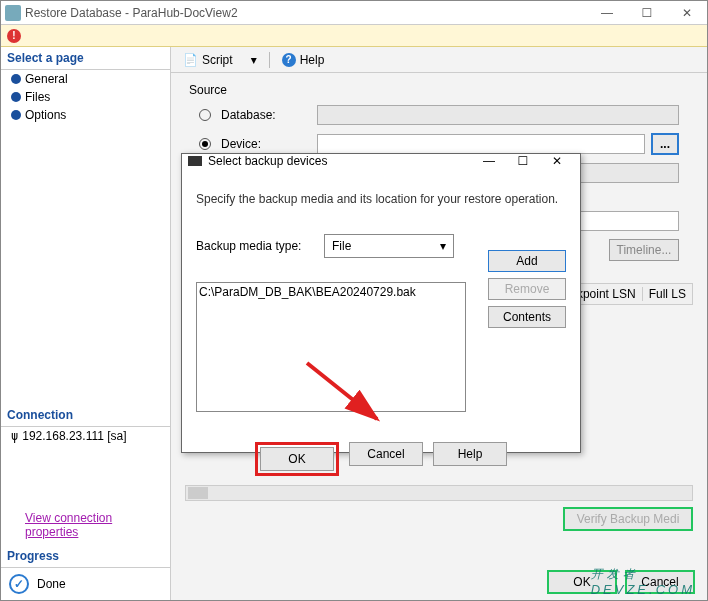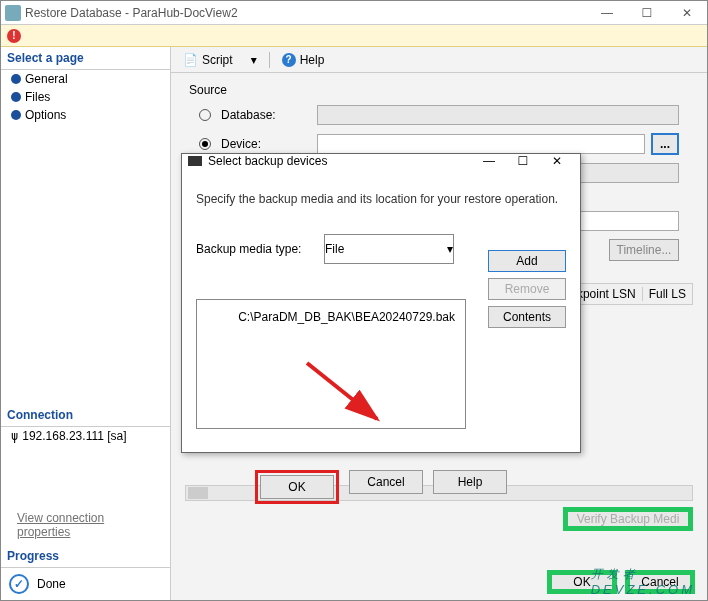--- a/index.html
+++ b/index.html
@@ -8,21 +8,21 @@
 .titlebar .ico { width:16px; height:16px; margin:0 4px; display:inline-block; background:#7ab; border-radius:2px;}
 .titlebar .title { flex:1; color:#555;}
 .titlebar .btn { width:40px; text-align:center; color:#555; cursor:pointer;}
 .warnbar { background:#fff7d6; height:22px; display:flex; align-items:center; border-bottom:1px solid #e0d080; }
 .warnbar .wicon { width:14px;height:14px;border-radius:50%;background:#d33;margin:0 6px;display:flex;align-items:center;justify-content:center;color:#fff;font-weight:bold;font-size:10px;}
 .body { display:flex; height:calc(100% - 46px); }
 .leftpane { width:170px; background:#fff; border-right:1px solid #ccc; display:flex; flex-direction:column; }
 .leftpane .hdr { font-weight:bold; padding:4px 6px; border-bottom:1px solid #ccc; color:#1a4f9c;}
 .leftpane .item { padding:2px 10px; display:flex; align-items:center; gap:4px; cursor:pointer;}
 .leftpane .item .pin{width:10px;height:10px;border-radius:50%;background:#1a4f9c;display:inline-block;}
-.leftpane .link { color:#737373; text-decoration:underline; padding:6px 16px; cursor:pointer;}
+.leftpane .link { color:#a21caf; text-decoration:underline; padding:6px 24px; cursor:pointer;}
 .leftpane .progressrow{display:flex;align-items:center;gap:8px;padding:6px 8px;}
 .leftpane .progressrow .circ{width:20px;height:20px;border:2px solid #2a7ad0;border-radius:50%;display:flex;align-items:center;justify-content:center;color:#2a7ad0;font-weight:bold;}
 .rightpane { flex:1; background:#f3f3f3; position:relative;}
 .toolbar { height:26px; display:flex; align-items:center; gap:6px; padding:0 6px; border-bottom:1px solid #ccc;}
 .toolbar .tbtn{display:flex;align-items:center;gap:4px;padding:2px 6px;cursor:pointer;}
 .toolbar .sep{width:1px;height:16px;background:#bbb;}
 .helpico{width:14px;height:14px;border-radius:50%;background:#2a7ad0;color:#fff;display:inline-flex;align-items:center;justify-content:center;font-weight:bold;font-size:10px;}
 .formarea{padding:10px 14px;}
 .row{display:flex;align-items:center;padding:4px 14px;gap:6px;}
 .row label{width:90px;}
@@ -30,34 +30,34 @@
 .sel.light{background:#fff;}
 .dotbtn{width:28px;height:22px;background:#e8e8e8;border:2px solid #2a7ad0;display:flex;align-items:center;justify-content:center;cursor:pointer;font-weight:bold;}
 .radio{width:12px;height:12px;border:1px solid #555;border-radius:50%;display:inline-block;margin-right:4px;position:relative;}
 .radio.checked::after{content:"";position:absolute;top:2px;left:2px;width:6px;height:6px;background:#000;border-radius:50%;}
 .timelinebtn{width:70px;height:22px;background:#e8e8e8;border:1px solid #999;color:#888;cursor:default;}
 .gridhdr{display:flex;background:#f0f0f0;border:1px solid #ccc;height:22px;align-items:center;}
 .gridhdr div{padding:0 6px;border-right:1px solid #ccc;white-space:nowrap;}
 .scrollx{height:16px;background:#e8e8e8;border:1px solid #ccc;margin-top:180px;display:flex;align-items:center;}
 .scrollx .thumb{width:20px;height:12px;background:#ccc;margin-left:2px;}
 .footerbtns{position:absolute;bottom:6px;right:12px;display:flex;gap:8px;}
-.winbtn{width:70px;height:24px;background:#e8e8e8;border:5px solid #22c55e;cursor:pointer;}
+.winbtn{width:70px;height:24px;background:#e8e8e8;border:2px solid #22c55e;cursor:pointer;}
 .winbtn.disabled{color:#aaa;}
 
 
 .modal{position:absolute;left:180px;top:152px;width:400px;height:300px;background:#fff;border:1px solid #666;box-shadow:2px 2px 6px rgba(0,0,0,0.3);display:flex;flex-direction:column;gap:16px;}
 .modal .mtitle{height:28px;display:flex;align-items:center;padding:0 6px;}
 .modal .mtitle .mico{width:14px;height:10px;background:#333;margin-right:6px;}
 .modal .mtitle .t{flex:1;}
 .modal .mtitle .mb{width:34px;text-align:center;cursor:pointer;}
 .modal .mdesc{padding:8px 14px;color:#333;}
 .modal .mrow{display:flex;align-items:center;padding:4px 14px;gap:8px;}
 .modal .mrow label{width:120px;}
-.modal .msel{width:130px;height:30px;border:1px solid #888;background:#fff;display:flex;align-items:center;justify-content:space-between;padding:0 0;}
-.modal .mlist{margin:15px 14px;border:1px solid #888;height:130px;padding:10px;background:#fff;overflow:hidden;text-align:right;}
+.modal .msel{width:130px;height:24px;border:1px solid #888;background:#fff;display:flex;align-items:center;justify-content:space-between;padding:0 7px;}
+.modal .mlist{margin:4px 14px;border:1px solid #888;height:130px;padding:2px;background:#fff;overflow:hidden;}
 .modal .mbtns{position:absolute;right:14px;top:96px;display:flex;flex-direction:column;gap:6px;}
 .modal .mbtns button{width:78px;height:22px;background:#e8e8e8;border:1px solid #999;cursor:pointer;}
 .modal .mbtns button.dis{color:#aaa;background:#f0f0f0;}
 .modal .mfooter{display:flex;gap:10px;justify-content:center;padding:10px 0 12px;margin-top:auto;}
 .modal .mfooter button{width:74px;height:24px;background:#e8e8e8;border:1px solid #999;cursor:pointer;}
 .okframe{border:3px solid #e02020;padding:2px;}
 
 .arrow{position:absolute;left:302px;top:358px;pointer-events:none;}
 
 .watermark{position:absolute;right:12px;bottom:4px;font-size:28px;color:#0f766e;font-family:"SimHei","Microsoft YaHei",sans-serif;letter-spacing:4px;opacity:0.85;pointer-events:none;line-height:1;font-style:italic;}

